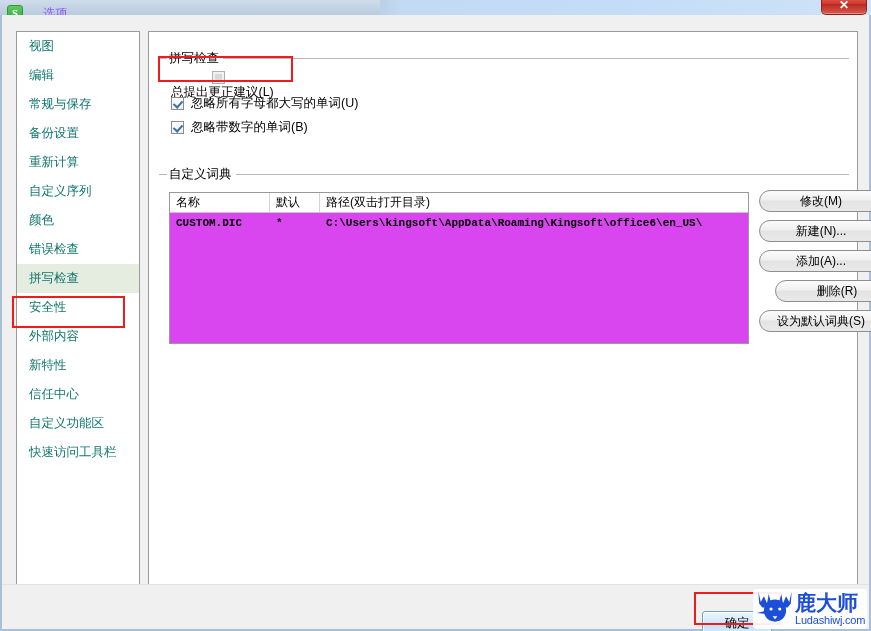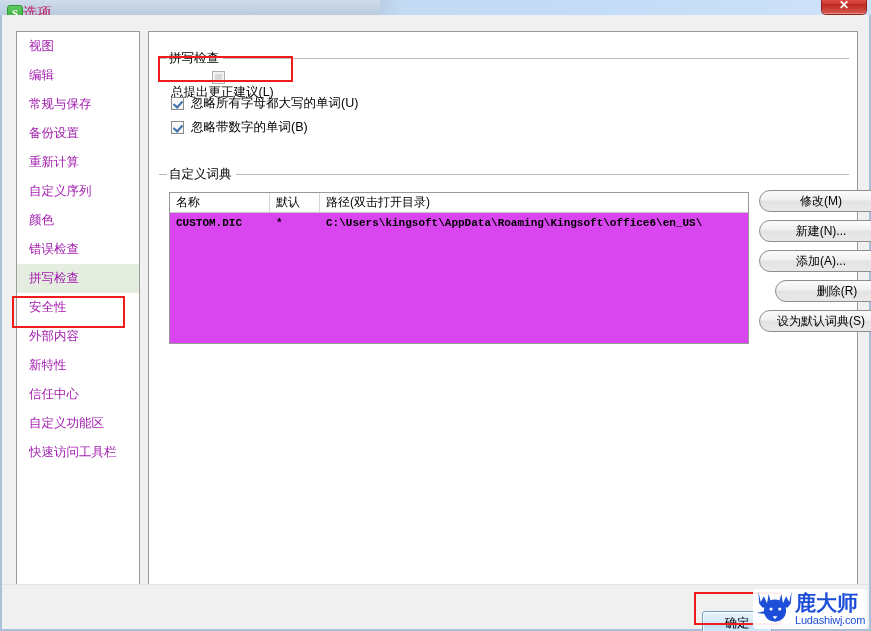--- a/index.html
+++ b/index.html
@@ -51,23 +51,23 @@
     font-size: 11px;
     font-weight: bold;
     font-family: "Liberation Serif", serif;
     display: flex;
     align-items: center;
     justify-content: center;
     line-height: 1;
     flex: none;
   }
   .title-text {
-    margin-left: 0;
-    font-size: 14px;
-    color: #be185d;
+    margin-left: 20px;
+    font-size: 12px;
+    color: #8b5cf6;
     letter-spacing: 0.5px;
   }
   .close-btn {
     position: absolute;
     right: 4px; top: -6px;
     width: 46px; height: 21px;
     border-radius: 0 0 5px 5px;
     background: linear-gradient(to bottom, #e86a62 0%, #d23b31 48%, #bb2a22 52%, #d9584e 100%);
     border: 1px solid #8d2119;
     border-top: none;
@@ -110,21 +110,21 @@
     background: #ffffff;
     border: 1px solid #9a9a9a;
     box-sizing: border-box;
     overflow: hidden;
   }
   .side-item {
     height: 29px;
     line-height: 29px;
     padding-left: 12px;
     font-size: 12.5px;
-    color: #a21caf;
+    color: #0f766e;
     white-space: nowrap;
     box-sizing: border-box;
   }
   .side-item.selected {
     background: #e4eddf;
   }
 
   
   .panel {
     position: absolute;

